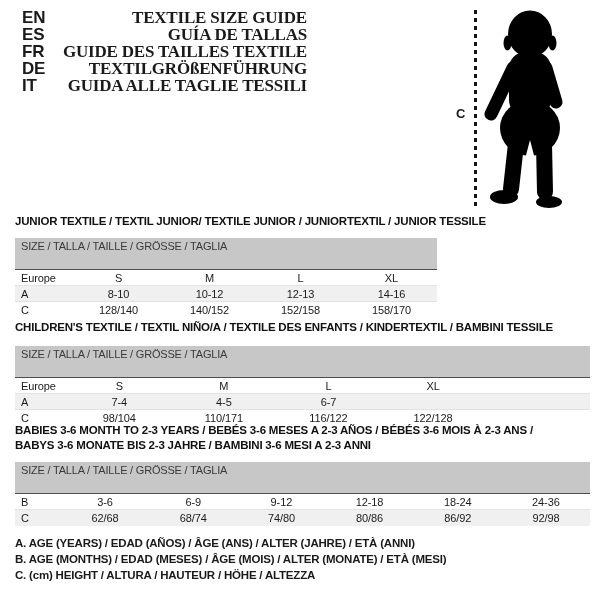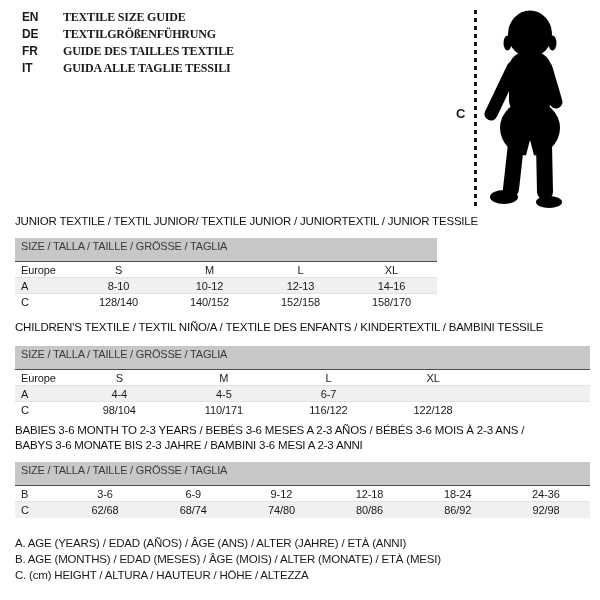--- a/index.html
+++ b/index.html
@@ -6,83 +6,87 @@
   html,body { width:600px; height:600px; }
   body {
     font-family: "Liberation Sans", "DejaVu Sans", sans-serif;
     background:#ffffff; color:#1a1a1a;
     -webkit-font-smoothing:antialiased;
   }
   .page { position:relative; width:600px; height:600px; background:#fff; overflow:hidden; }
 
   
   .lang-block { position:absolute; top:9px; left:22px; }
-  .lang-row { display:flex; height:17px; line-height:17px; font-weight:bold; font-size:12px; letter-spacing:-0.2px; }
+  .lang-row { display:flex; height:17px; line-height:17px; font-weight:bold; font-size:17px; letter-spacing:-0.2px;justify-content:space-between; }
   .lang-code { width:41px; }
   .lang-label { white-space:nowrap;font-family:Liberation Serif, serif; }
 
   
   .figure { position:absolute; top:0; left:450px; width:150px; height:218px; }
   .measure-line {
     position:absolute; left:24px; top:10px; width:3px; height:198px;
     background:repeating-linear-gradient(to bottom, #161616 0 4px, transparent 4px 8px);
   }
   .measure-label {
     position:absolute; left:6px; top:106px; font-weight:bold; font-size:13px;
   }
   .baby-svg { position:absolute; left:33px; top:6px; }
 
   
   .section-title {
-    position:absolute; left:15px; font-weight:normal; font-size:11.5px;
+    position:absolute; left:15px; font-weight:bold; font-size:11.5px;
     letter-spacing:-0.2px; line-height:15px; white-space:pre-line; color:#111;
   }
   .ttable { position:absolute; left:15px; }
   .t1 { top:238px; width:422px; }
   .t2 { top:346px; width:575px; }
   .t3 { top:462px; width:575px; }
   .size-bar {
-    height:24px; line-height:16px; background:#c7c7c7; color:#3a3a3a;
+    height:32px; line-height:16px; background:#c7c7c7; color:#3a3a3a;
     font-size:11px; padding-left:6px; letter-spacing:-0.2px;
     border-bottom:1px solid #4d4d4d;
   }
   .trow { display:grid; height:16px; line-height:16px; font-size:11px; letter-spacing:-0.1px; border-bottom:1px solid #e2e2e2; }
   .trow:last-child { border-bottom:none; }
   .tbody .trow:nth-child(2n) { background:#f0f0f0; }
   .t1 .trow { grid-template-columns:58px repeat(4,1fr); }
   .t2 .trow { grid-template-columns:52px repeat(5,1fr); }
   .t3 .trow { grid-template-columns:46px repeat(6,1fr); }
   .tlabel { text-align:left; padding-left:6px; }
   .tcell { text-align:center; }
 
   
   .footnotes { position:absolute; left:15px; top:535px; }
-  .footnote { height:16px; line-height:16px; font-weight:normal; font-size:11.5px; letter-spacing:-0.2px; white-space:nowrap; }
+  .footnote { height:16px; line-height:16px; font-weight:bold; font-size:11.5px; letter-spacing:-0.2px; white-space:nowrap; }
 
   #t1-title { top:214px; }
   #t2-title { top:320px; }
   #t3-title { top:423px; width:560px; }
 </style>
 </head>
 <body>
 
 <div class="page">
 
   <div class="lang-block">
     <div class="lang-row">
       <span class="lang-code">EN</span>
       <span class="lang-label">TEXTILE SIZE GUIDE</span>
     </div>
     <div class="lang-row">
+      <span class="lang-code">ES</span>
+      <span class="lang-label">GUÍA DE TALLAS</span>
+    </div>
+    <div class="lang-row">
+      <span class="lang-code">FR</span>
+      <span class="lang-label">GUIDE DES TAILLES TEXTILE</span>
+    </div>
+    <div class="lang-row">
       <span class="lang-code">DE</span>
       <span class="lang-label">TEXTILGRÖßENFÜHRUNG</span>
-    </div>
-    <div class="lang-row">
-      <span class="lang-code">FR</span>
-      <span class="lang-label">GUIDE DES TAILLES TEXTILE</span>
     </div>
     <div class="lang-row">
       <span class="lang-code">IT</span>
       <span class="lang-label">GUIDA ALLE TAGLIE TESSILI</span>
     </div>
   </div>
 
   <div class="figure">
     <div class="measure-line"></div>
     <div class="measure-label">C</div>
@@ -145,21 +149,21 @@
     <div class="tbody">
         <div class="trow">
           <span class="tlabel">Europe</span>
           <span class="tcell">S</span>
           <span class="tcell">M</span>
           <span class="tcell">L</span>
           <span class="tcell">XL</span>
         </div>
         <div class="trow">
           <span class="tlabel">A</span>
-          <span class="tcell">4-4</span>
+          <span class="tcell">7-4</span>
           <span class="tcell">4-5</span>
           <span class="tcell">6-7</span>
         </div>
         <div class="trow">
           <span class="tlabel">C</span>
           <span class="tcell">98/104</span>
           <span class="tcell">110/171</span>
           <span class="tcell">116/122</span>
           <span class="tcell">122/128</span>
         </div>

